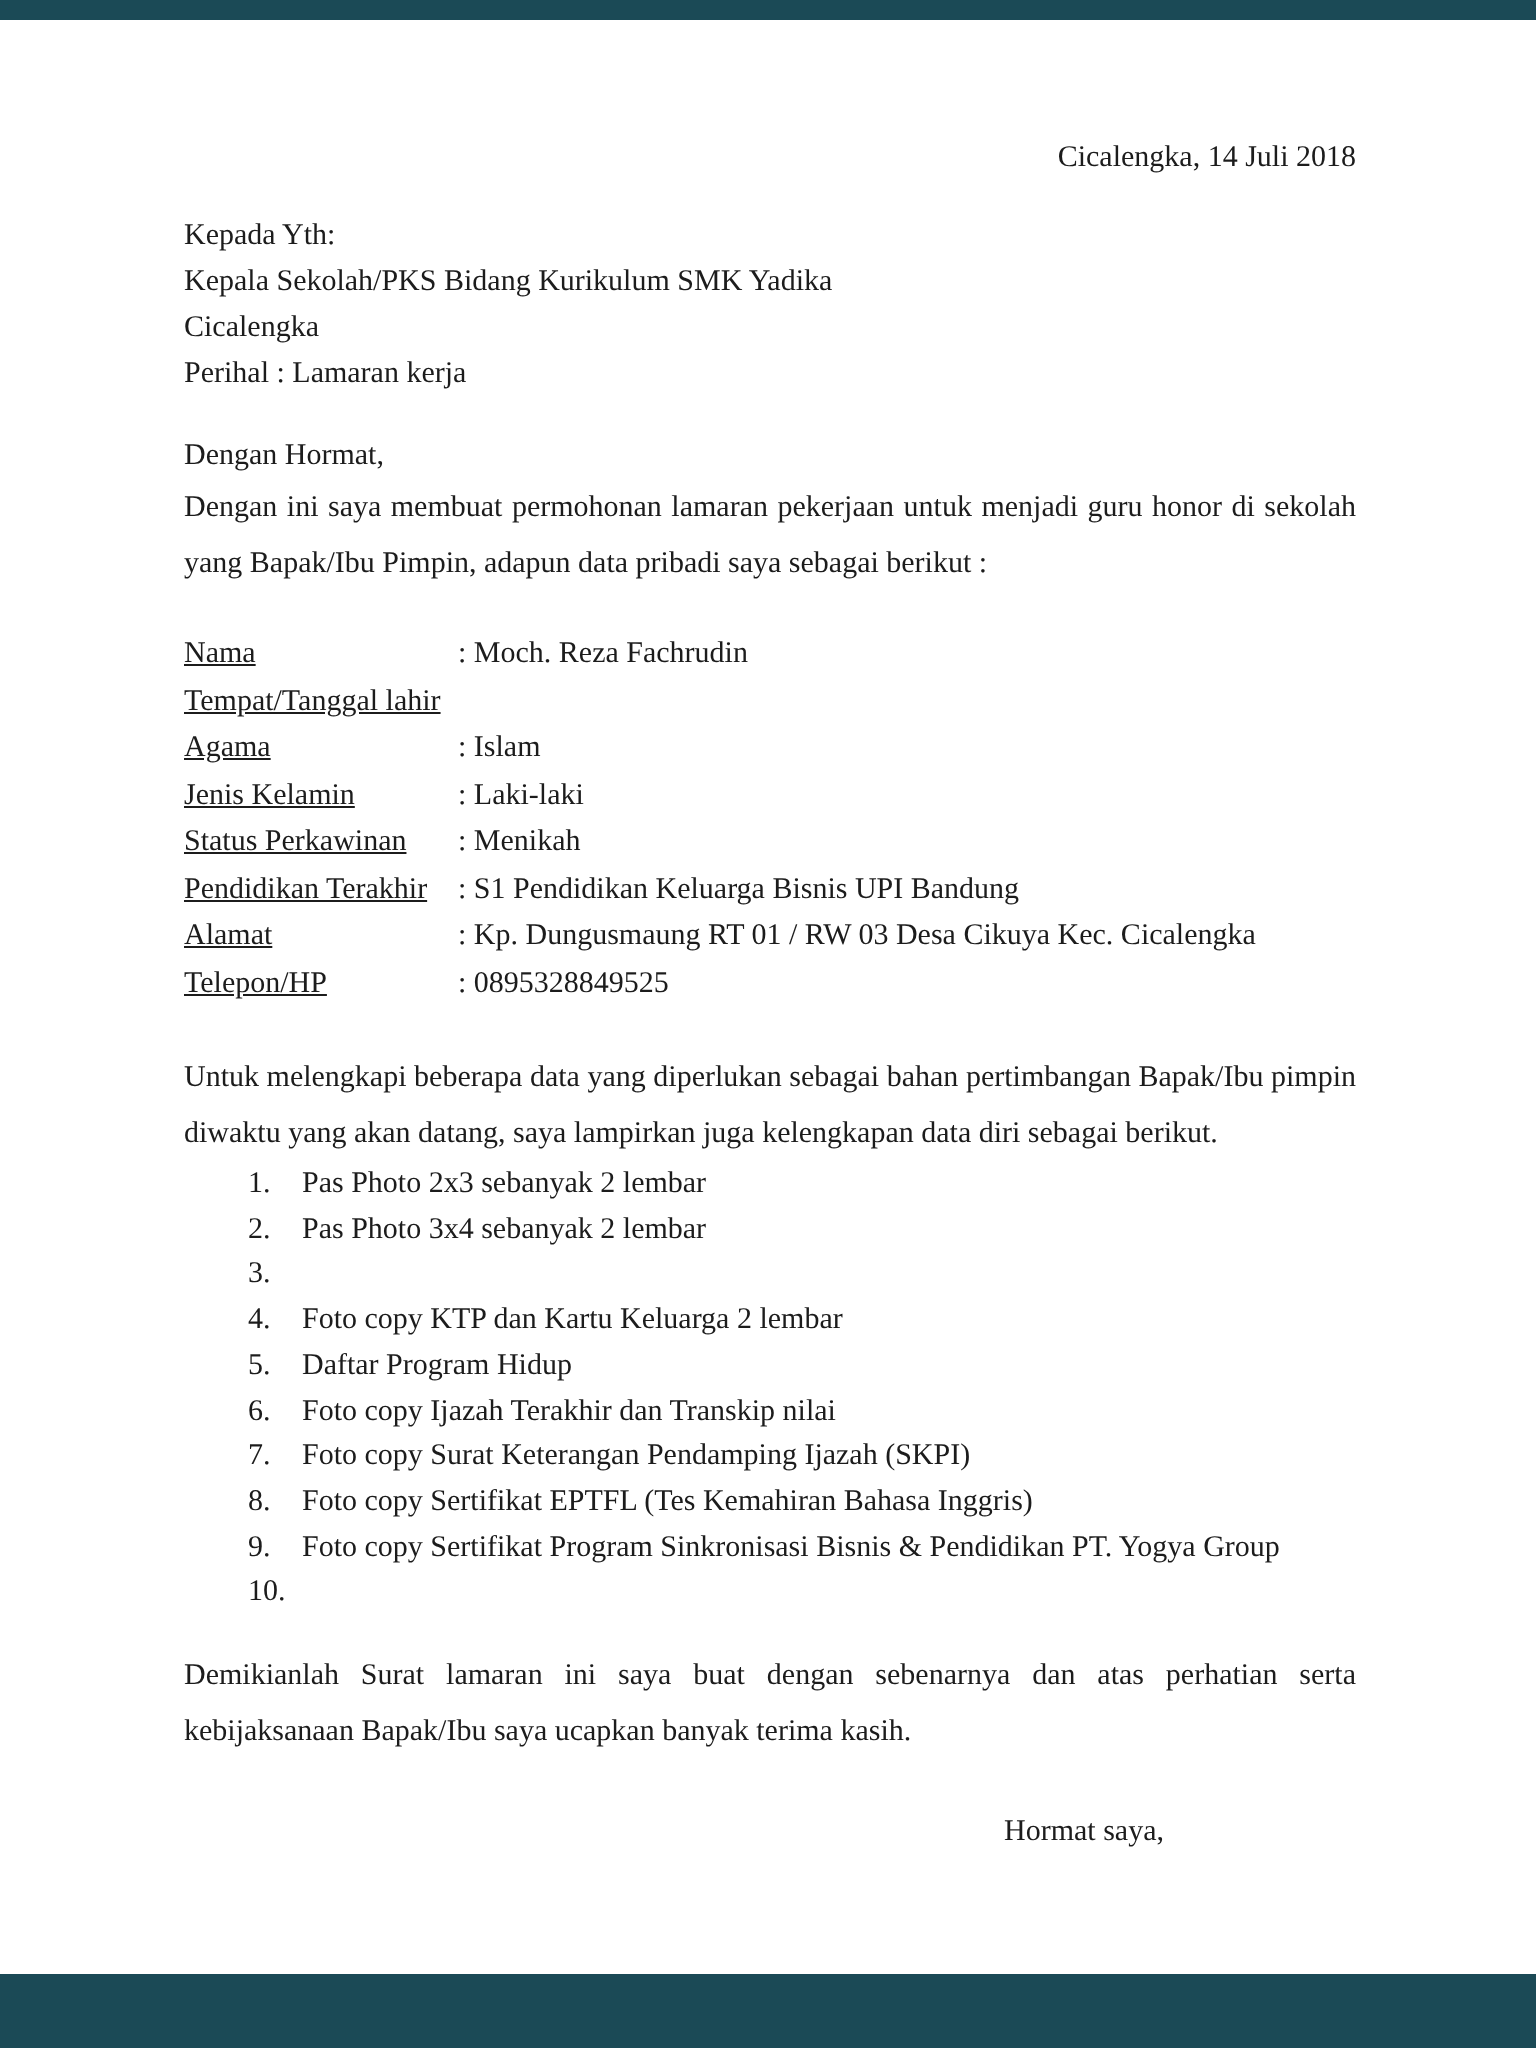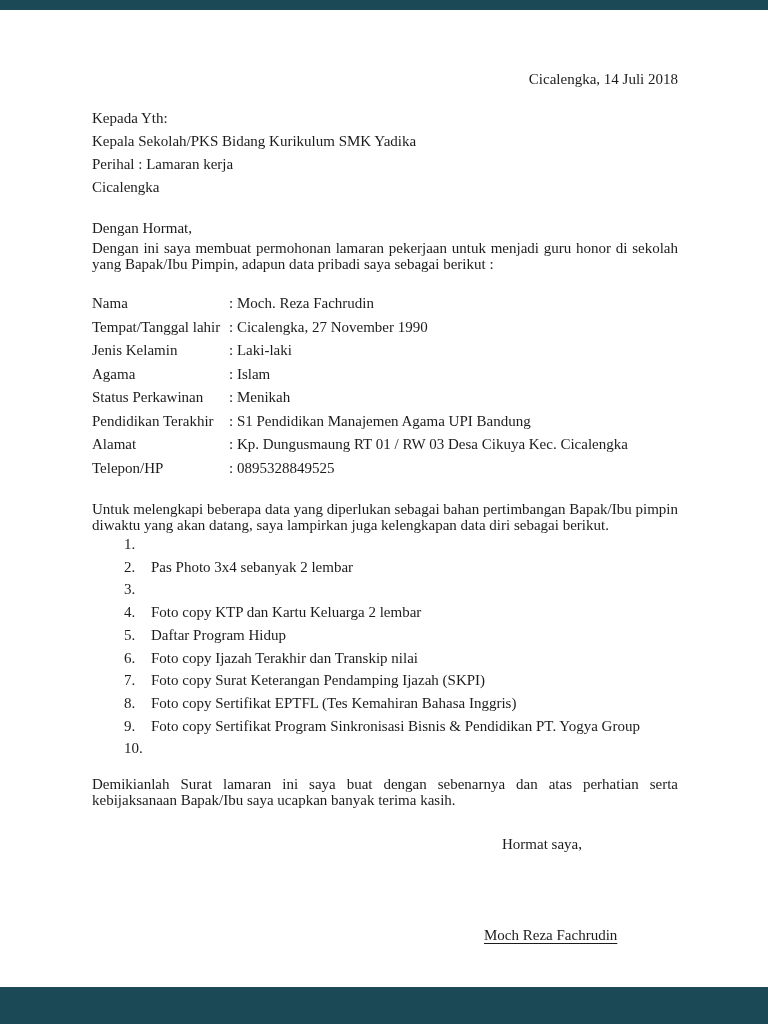--- a/index.html
+++ b/index.html
@@ -36,27 +36,27 @@
     text-align: right;
     margin-bottom: 16px;
   }
 
   .recipient-block div { line-height: 23px; }
 
   .salutation { margin-top: 18px; }
 
   .para {
     text-align: justify;
-    line-height: 16px;
+    line-height: 28px;
   }
   .opening-para { margin-top: 0; }
 
   .data-table { margin-top: 20px; }
   .data-row { display: flex; line-height: 23.5px; }
-  .data-label { width: 137px; flex: 0 0 137px; }
+  .data-label { width: 137px; flex: 0 0 137px; text-decoration: underline; }
   .data-value { flex: 1; white-space: nowrap; }
 
   .attachments-intro { margin-top: 21px; }
 
   .attachment-list { margin-top: 0; }
   .attachment-item { display: flex; line-height: 22.7px; padding-left: 32px; }
   .attachment-num { width: 27px; flex: 0 0 27px; }
 
   .closing-para { margin-top: 16px; }
 
@@ -76,68 +76,68 @@
 
   <div class="bar-top" style="background: rgb(27, 74, 86);"></div>
 
   <div class="page-content" style="color: rgb(28, 28, 28);">
 
     <div class="date-line">Cicalengka, 14 Juli 2018</div>
 
     <div class="recipient-block">
       <div>Kepada Yth:</div>
       <div>Kepala Sekolah/PKS Bidang Kurikulum SMK Yadika</div>
+      <div>Cicalengka</div>
       <div>Perihal : Lamaran kerja</div>
-      <div>Cicalengka</div>
     </div>
 
     <div class="salutation">Dengan Hormat,</div>
 
     <div class="para opening-para">Dengan ini saya membuat permohonan lamaran pekerjaan untuk menjadi guru honor di sekolah yang Bapak/Ibu Pimpin, adapun data pribadi saya sebagai berikut :</div>
 
     <div class="data-table">
       <div class="data-row">
         <span class="data-label">Nama</span>
         <span class="data-value">: Moch. Reza Fachrudin</span>
       </div>
       <div class="data-row">
         <span class="data-label">Tempat/Tanggal lahir</span>
-        <span class="data-value">: Cicalengka, 27 November 1990</span>
+      </div>
+      <div class="data-row">
+        <span class="data-label">Agama</span>
+        <span class="data-value">: Islam</span>
       </div>
       <div class="data-row">
         <span class="data-label">Jenis Kelamin</span>
         <span class="data-value">: Laki-laki</span>
-      </div>
-      <div class="data-row">
-        <span class="data-label">Agama</span>
-        <span class="data-value">: Islam</span>
       </div>
       <div class="data-row">
         <span class="data-label">Status Perkawinan</span>
         <span class="data-value">: Menikah</span>
       </div>
       <div class="data-row">
         <span class="data-label">Pendidikan Terakhir</span>
-        <span class="data-value">: S1 Pendidikan Manajemen Agama UPI Bandung</span>
+        <span class="data-value">: S1 Pendidikan Keluarga Bisnis UPI Bandung</span>
       </div>
       <div class="data-row">
         <span class="data-label">Alamat</span>
         <span class="data-value">: Kp. Dungusmaung RT 01 / RW 03 Desa Cikuya Kec. Cicalengka</span>
       </div>
       <div class="data-row">
         <span class="data-label">Telepon/HP</span>
         <span class="data-value">: 0895328849525</span>
       </div>
     </div>
 
     <div class="para attachments-intro">Untuk melengkapi beberapa data yang diperlukan sebagai bahan pertimbangan Bapak/Ibu pimpin diwaktu yang akan datang, saya lampirkan juga kelengkapan data diri sebagai berikut.</div>
 
     <div class="attachment-list">
       <div class="attachment-item">
         <span class="attachment-num">1.</span>
+        <span>Pas Photo 2x3 sebanyak 2 lembar</span>
       </div>
       <div class="attachment-item">
         <span class="attachment-num">2.</span>
         <span>Pas Photo 3x4 sebanyak 2 lembar</span>
       </div>
       <div class="attachment-item">
         <span class="attachment-num">3.</span>
       </div>
       <div class="attachment-item">
         <span class="attachment-num">4.</span>

